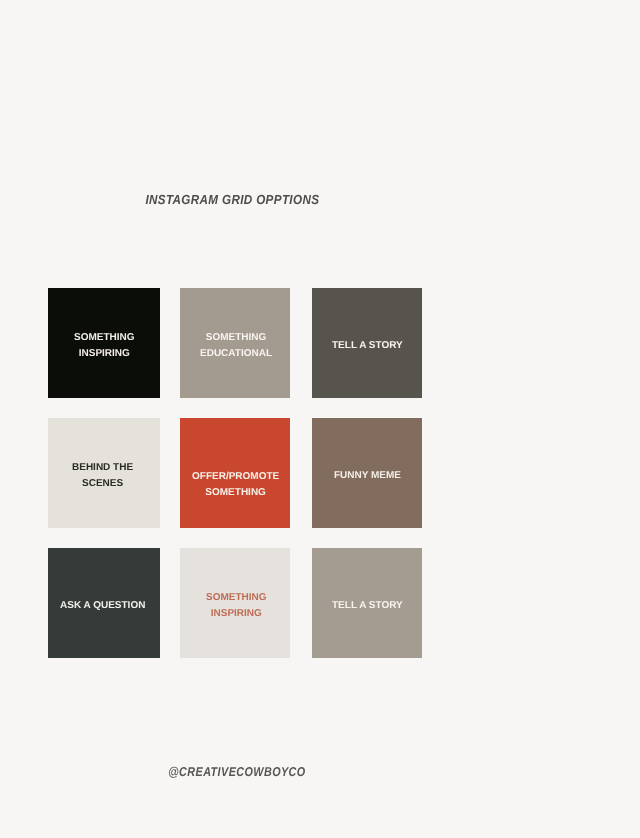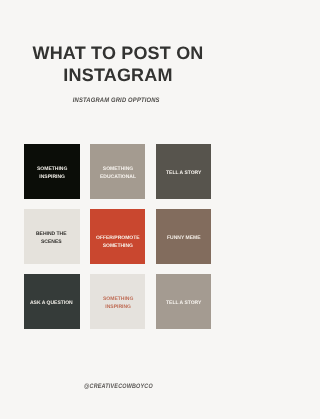--- a/index.html
+++ b/index.html
@@ -25,24 +25,20 @@
 
   .footer{position:absolute;left:0;top:382.5px;width:236px;text-align:center;color:#585552;
           font-size:6.4px;font-weight:700;font-style:italic;letter-spacing:0.25px;white-space:nowrap;}
   .footer span{display:inline-block;transform:scaleX(0.845) translateX(0.9px);transform-origin:center;}
 </style>
 </head>
 <body style="background: rgb(247, 246, 244);">
 
 <div class="page" style="background: rgb(247, 246, 244);">
 
-  <div class="title" style="color: rgb(51, 51, 49);">
-    <div>WHAT TO POST ON</div>
-    <div>INSTAGRAM</div>
-  </div>
 
   <div class="subtitle" style="color: rgb(78, 76, 73);"><span>INSTAGRAM GRID OPPTIONS</span></div>
 
   <div class="grid">
       <div class="cell" style="background: rgb(11, 13, 8); color: rgb(241, 238, 232);">
         <div class="lbl" style="transform: translateY(1.8px);">
           <div>SOMETHING</div>
           <div>INSPIRING</div>
         </div>
       </div>

